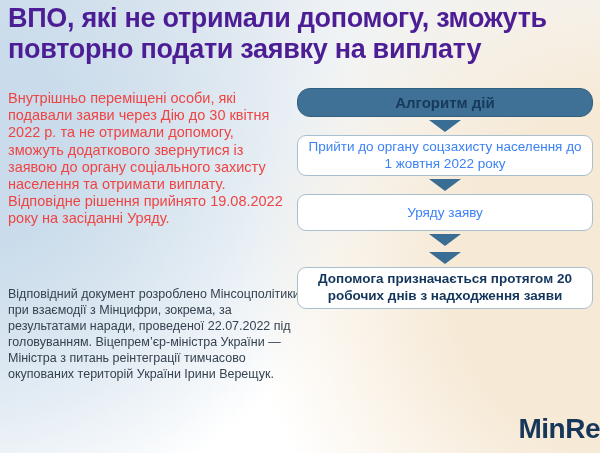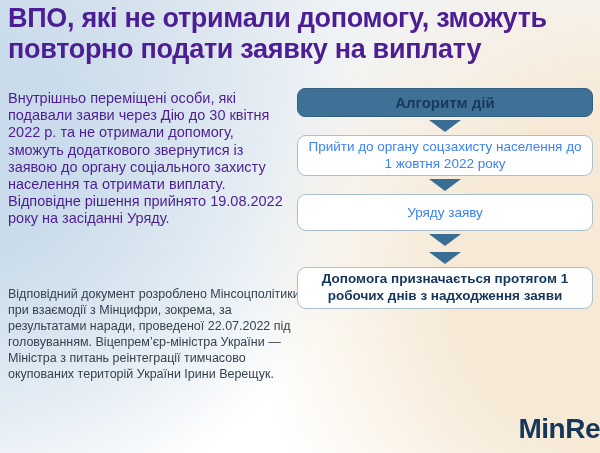--- a/index.html
+++ b/index.html
@@ -26,21 +26,21 @@
     letter-spacing: -0.3px;
     color: #4c1d95;
   }
 
   .para1 {
     position: absolute;
     left: 8px; top: 90px;
     width: 282px;
     font-size: 14.5px;
     line-height: 1.185;
-    color: #4c1d95;
+    color: #ef4444;
   }
 
   .para2 {
     position: absolute;
     left: 8px; top: 286px;
     width: 294px;
     font-size: 12.5px;
     line-height: 1.28;
     color: #35424f;
   }
@@ -50,21 +50,21 @@
     left: 297px; top: 88px;
     width: 296px;
     display: flex;
     flex-direction: column;
     align-items: stretch;
   }
 
   .flow-header {
     background: #3f7096;
     border: 1px solid #33607f;
-    border-radius: 8px;
+    border-radius: 13px;
     color: #173a5c;
     font-weight: bold;
     font-size: 15px;
     text-align: center;
     padding: 5px 8px;
   }
 
   .arrow-down {
     width: 0; height: 0;
     margin: 3px auto;
@@ -123,19 +123,19 @@
 
     <div class="arrow-down"></div>
 
     <div class="step" style="min-height: 37px;">Уряду заяву</div>
 
     <div class="arrow-down"></div>
 
 
     <div class="arrow-down"></div>
 
-    <div class="step bold" style="min-height: 41px;">Допомога призначається протягом 1 робочих днів з надходження заяви</div>
+    <div class="step bold" style="min-height: 41px;">Допомога призначається протягом 20 робочих днів з надходження заяви</div>
 
   </div>
 
   <div class="brand-logo">MinRe</div>
 
 </div>
 
 </body></html>

